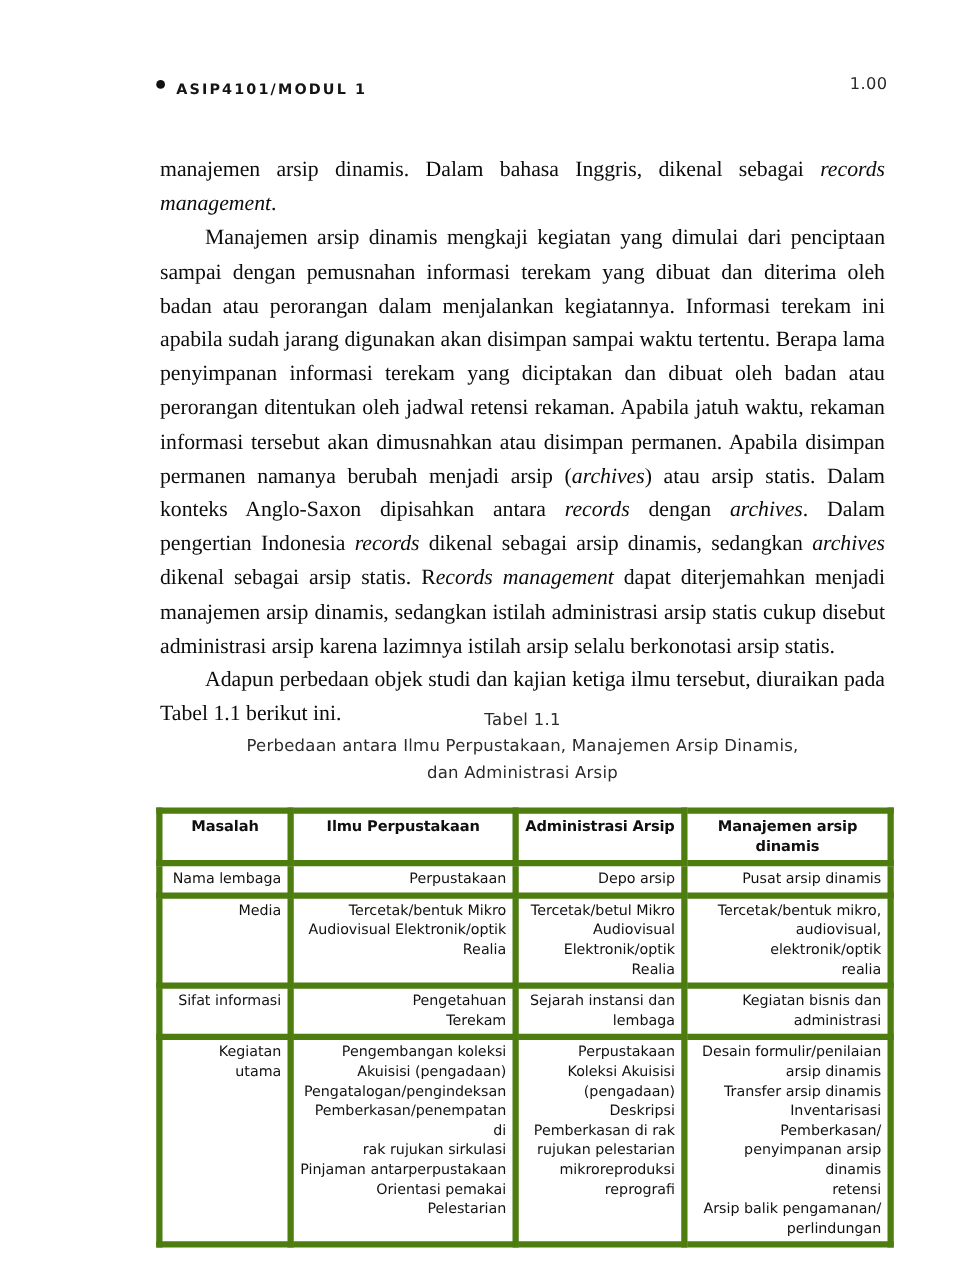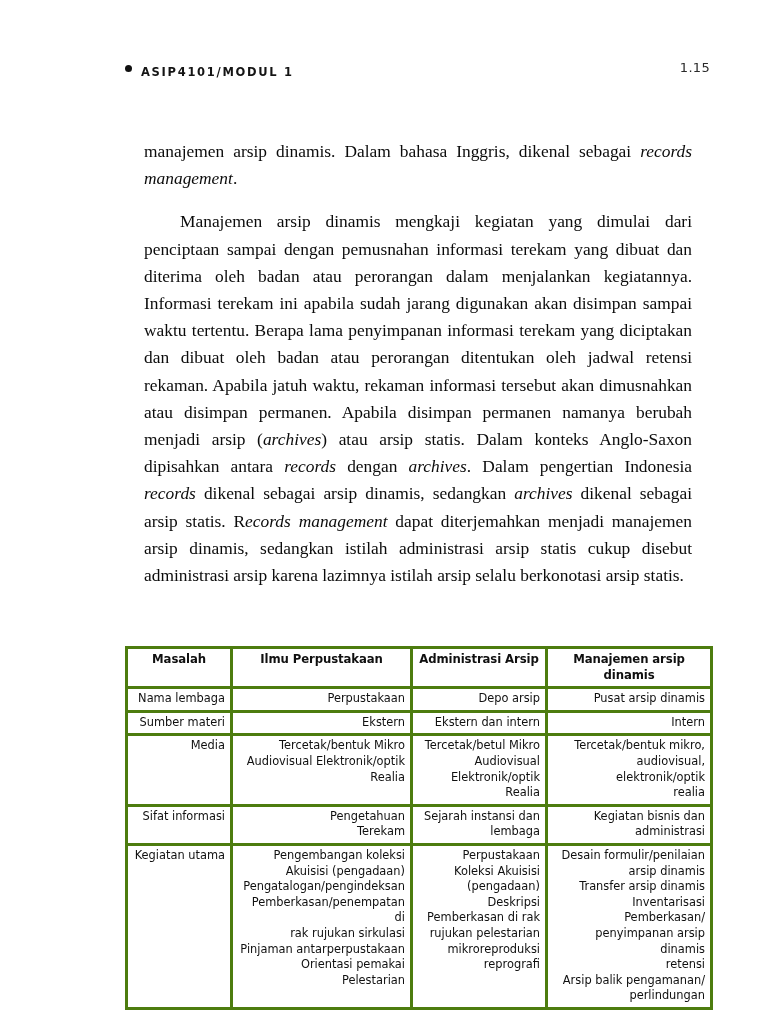--- a/index.html
+++ b/index.html
@@ -56,21 +56,21 @@
   }
 
   
   .body-block {
     position: absolute;
     left: 128px;
     top: 122px;
     width: 580px;
   }
   .para {
-    margin: 16px;
+    margin: 0;
     font-size: 17.4px;
     line-height: 27.2px;
     text-align: justify;
     text-justify: inter-word;
     hyphens: none;
   }
   .para.indent {
     text-indent: 36px;
   }
   .para i, .para em {
@@ -102,21 +102,21 @@
   }
   table.cmp {
     border-collapse: collapse;
     width: 585px;
     table-layout: fixed;
     font-family: "DejaVu Sans", "Liberation Sans", sans-serif;
     color: #101010;
   }
   table.cmp th,
   table.cmp td {
-    border: 3px solid #4d7c0f;
+    border: 5px solid #4d7c0f;
     vertical-align: top;
     padding: 2px 5px 3px 5px;
     font-size: 11.4px;
     line-height: 15.6px;
   }
   table.cmp th {
     text-align: center;
     font-weight: bold;
     font-size: 11.7px;
     padding-top: 3px;
@@ -141,28 +141,34 @@
 </head>
 <body>
 
 <div class="page">
 
   <div class="running-header">
     <div class="header-left">
       <span class="header-bullet"></span>
       <span class="header-code">ASIP4101/MODUL 1</span>
     </div>
-    <span class="header-page">1.15</span>
+    <span class="header-page">1.00</span>
   </div>
 
   <div class="body-block">
     <p class="para">manajemen arsip dinamis. Dalam bahasa Inggris, dikenal sebagai <i>records management</i>.</p>
     <p class="para indent">Manajemen arsip dinamis mengkaji kegiatan yang dimulai dari penciptaan sampai dengan pemusnahan informasi terekam yang dibuat dan diterima oleh badan atau perorangan dalam menjalankan kegiatannya. Informasi terekam ini apabila sudah jarang digunakan akan disimpan sampai waktu tertentu. Berapa lama penyimpanan informasi terekam yang diciptakan dan dibuat oleh badan atau perorangan ditentukan oleh jadwal retensi rekaman. Apabila jatuh waktu, rekaman informasi tersebut akan dimusnahkan atau disimpan permanen. Apabila disimpan permanen namanya berubah menjadi arsip (<i>archives</i>) atau arsip statis. Dalam konteks Anglo-Saxon dipisahkan antara <i>records</i> dengan <i>archives</i>. Dalam pengertian Indonesia <i>records</i> dikenal sebagai arsip dinamis, sedangkan <i>archives</i> dikenal sebagai arsip statis. R<i>ecords management</i> dapat diterjemahkan menjadi manajemen arsip dinamis, sedangkan istilah administrasi arsip statis cukup disebut administrasi arsip karena lazimnya istilah arsip selalu berkonotasi arsip statis.</p>
+    <p class="para indent">Adapun perbedaan objek studi dan kajian ketiga ilmu tersebut, diuraikan pada Tabel 1.1 berikut ini.</p>
   </div>
 
+  <div class="caption">
+    <div class="caption-line">Tabel 1.1</div>
+    <div class="caption-line">Perbedaan antara Ilmu Perpustakaan, Manajemen Arsip Dinamis,</div>
+    <div class="caption-line">dan Administrasi Arsip</div>
+  </div>
 
   <div class="table-wrap">
     <table class="cmp">
       <colgroup>
         <col class="c1">
           <col class="c2">
           <col class="c3">
           <col class="c4">
       </colgroup>
       <thead>
@@ -192,42 +198,20 @@
             </td>
             <td>
               <div class="cell-lines">
                 <span>Pusat arsip dinamis</span>
               </div>
             </td>
           </tr>
           <tr>
             <td>
               <div class="cell-lines">
-                <span>Sumber materi</span>
-              </div>
-            </td>
-            <td>
-              <div class="cell-lines">
-                <span>Ekstern</span>
-              </div>
-            </td>
-            <td>
-              <div class="cell-lines">
-                <span>Ekstern dan intern</span>
-              </div>
-            </td>
-            <td>
-              <div class="cell-lines">
-                <span>Intern</span>
-              </div>
-            </td>
-          </tr>
-          <tr>
-            <td>
-              <div class="cell-lines">
                 <span>Media</span>
               </div>
             </td>
             <td>
               <div class="cell-lines">
                 <span>Tercetak/bentuk Mikro</span>
                 <span>Audiovisual Elektronik/optik</span>
                 <span>Realia</span>
               </div>
             </td>

